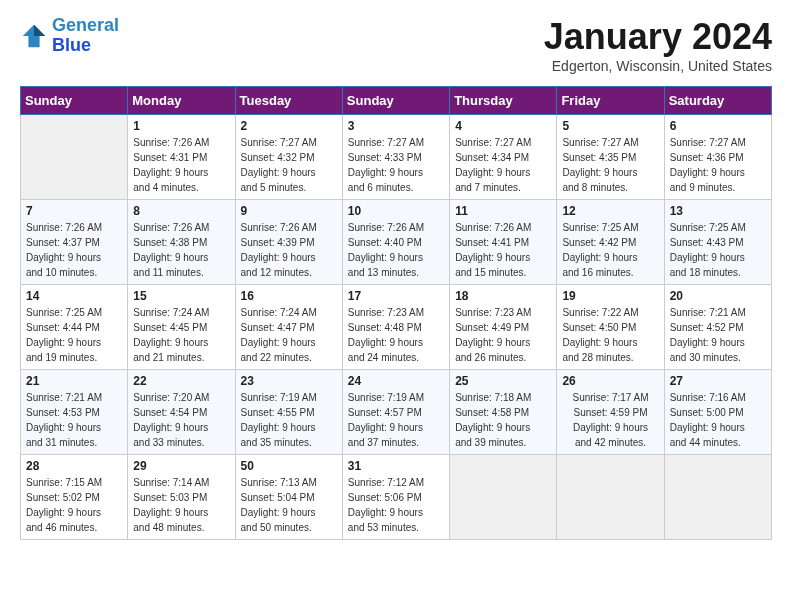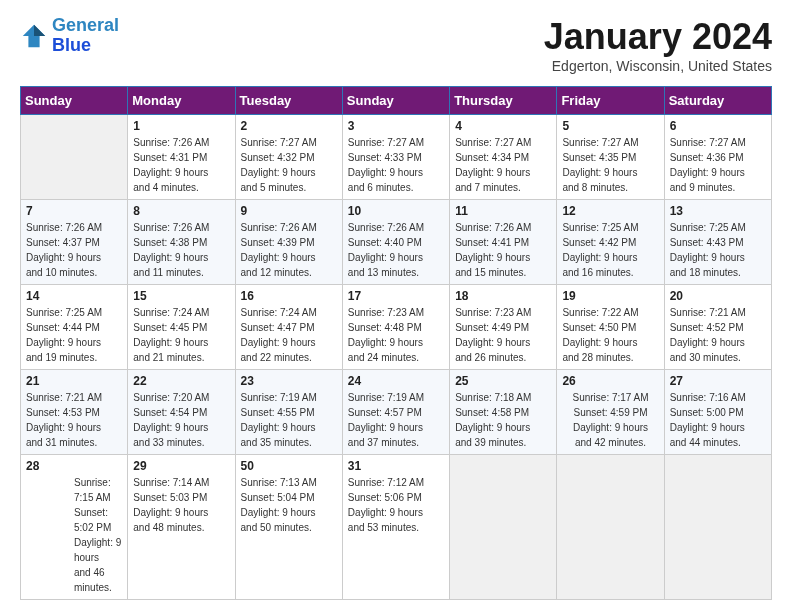--- a/index.html
+++ b/index.html
@@ -322,21 +322,21 @@
             <span class="day-num">27</span>
             <div class="cell-info" style="white-space: pre-line;">Sunrise: 7:16 AM
 Sunset: 5:00 PM
 Daylight: 9 hours
 and 44 minutes.</div>
           </td>
         </tr>
         <tr>
           <td>
             <span class="day-num">28</span>
-            <div class="cell-info" style="white-space: pre-line; margin-left: 48px;">Sunrise: 7:15 AM
+            <div class="cell-info" style="white-space: pre-line;">Sunrise: 7:15 AM
 Sunset: 5:02 PM
 Daylight: 9 hours
 and 46 minutes.</div>
           </td>
           <td>
             <span class="day-num">29</span>
             <div class="cell-info" style="white-space: pre-line;">Sunrise: 7:14 AM
 Sunset: 5:03 PM
 Daylight: 9 hours
 and 48 minutes.</div>

